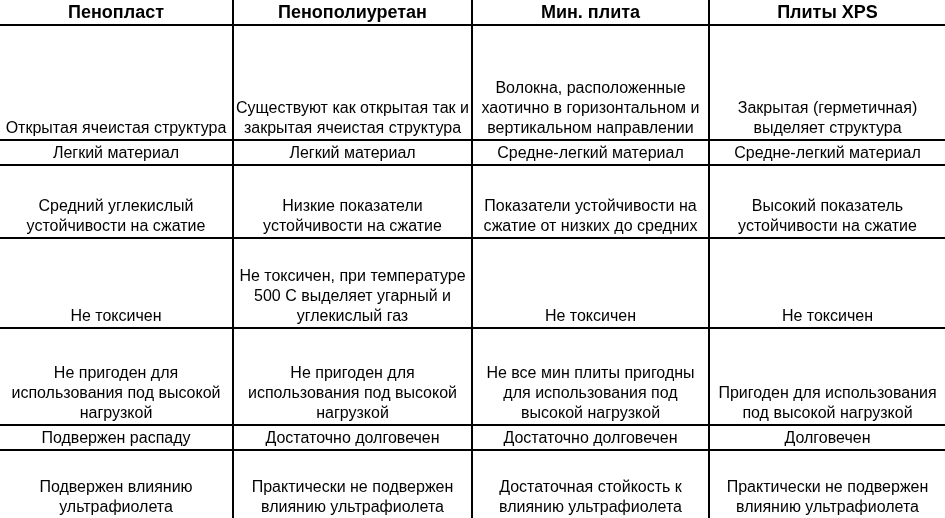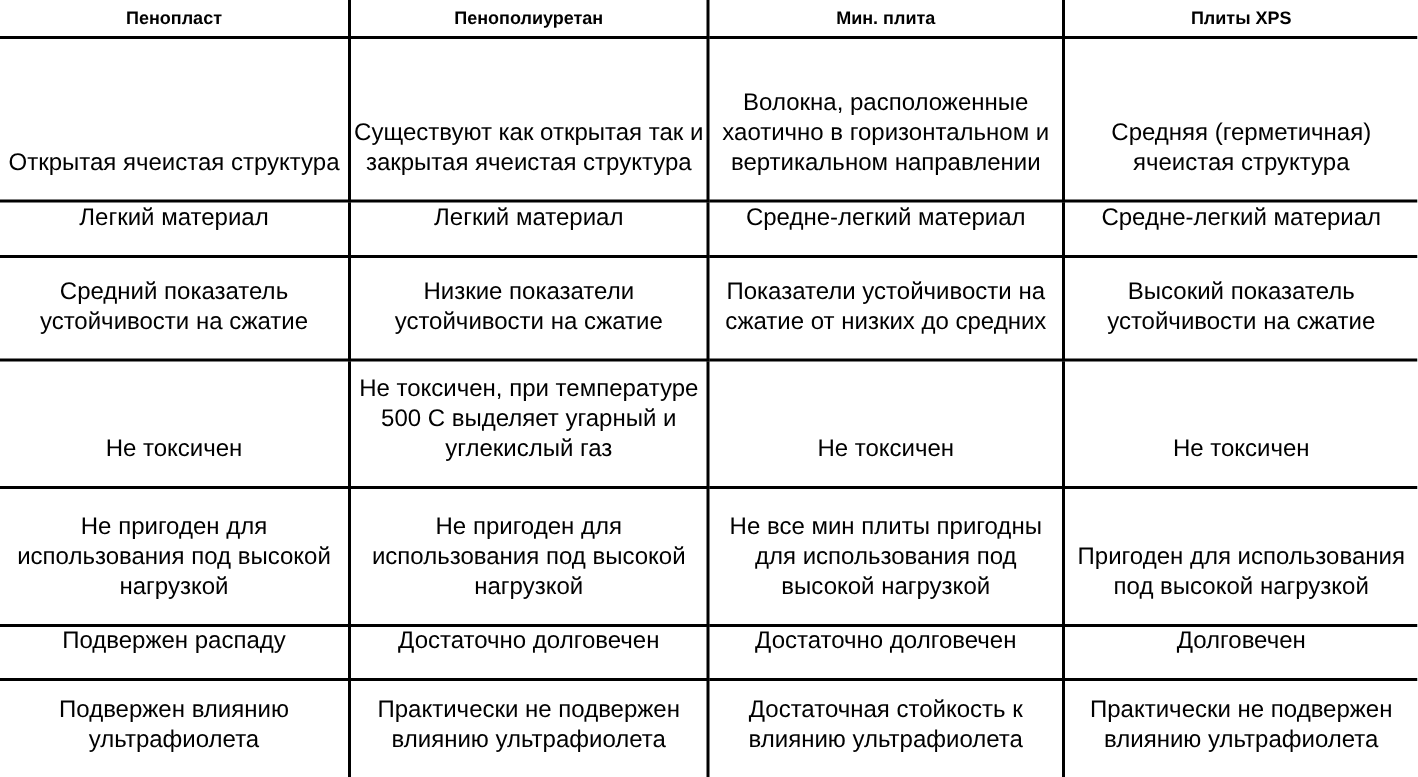--- a/index.html
+++ b/index.html
@@ -25,31 +25,31 @@
   }
   table.cmp th:last-child,
   table.cmp td:last-child {
     border-right: none;
     border-radius: 10px;
   }
   table.cmp tbody tr:last-child td {
     border-bottom: none;
   }
   table.cmp th {
-    font-size: 12px;
+    font-size: 18px;
     font-weight: bold;
     vertical-align: middle;
     padding: 1px 0;
     line-height: 20px;
   }
   table.cmp td {
     font-size: 16px;
     line-height: 20px;
     vertical-align: bottom;
-    padding: 0 2px 14px 2px;
+    padding: 0 2px 1px 2px;
   }
   thead tr { height: 25px; }
   .r1 { height: 106px; }
   .r2 { height: 21px; }
   .r3 { height: 21px; }
   .r4 { height: 21px; }
   .r5 { height: 68px; }
   .r6 { height: 83px; }
   .r7 { height: 89px; }
   .r8 { height: 21px; margin-left: 16px; }
@@ -72,30 +72,30 @@
         <th>Пенополиуретан</th>
         <th>Мин. плита</th>
         <th>Плиты XPS</th>
       </tr>
   </thead>
   <tbody id="table-body">
       <tr class="r1">
         <td>Открытая ячеистая структура</td>
         <td>Существуют как открытая так и закрытая ячеистая структура</td>
         <td>Волокна, расположенные хаотично в горизонтальном и вертикальном направлении</td>
-        <td>Средняя (герметичная) ячеистая структура</td>
+        <td>Закрытая (герметичная) выделяет структура</td>
       </tr>
       <tr class="r3">
         <td>Легкий материал</td>
         <td>Легкий материал</td>
         <td>Средне-легкий материал</td>
         <td>Средне-легкий материал</td>
       </tr>
       <tr class="r5">
-        <td>Средний показатель устойчивости на сжатие</td>
+        <td>Средний углекислый устойчивости на сжатие</td>
         <td>Низкие показатели устойчивости на сжатие</td>
         <td>Показатели устойчивости на сжатие от низких до средних</td>
         <td>Высокий показатель устойчивости на сжатие</td>
       </tr>
       <tr class="r6">
         <td>Не токсичен</td>
         <td>Не токсичен, при температуре 500 С выделяет угарный и углекислый газ</td>
         <td>Не токсичен</td>
         <td>Не токсичен</td>
       </tr>

